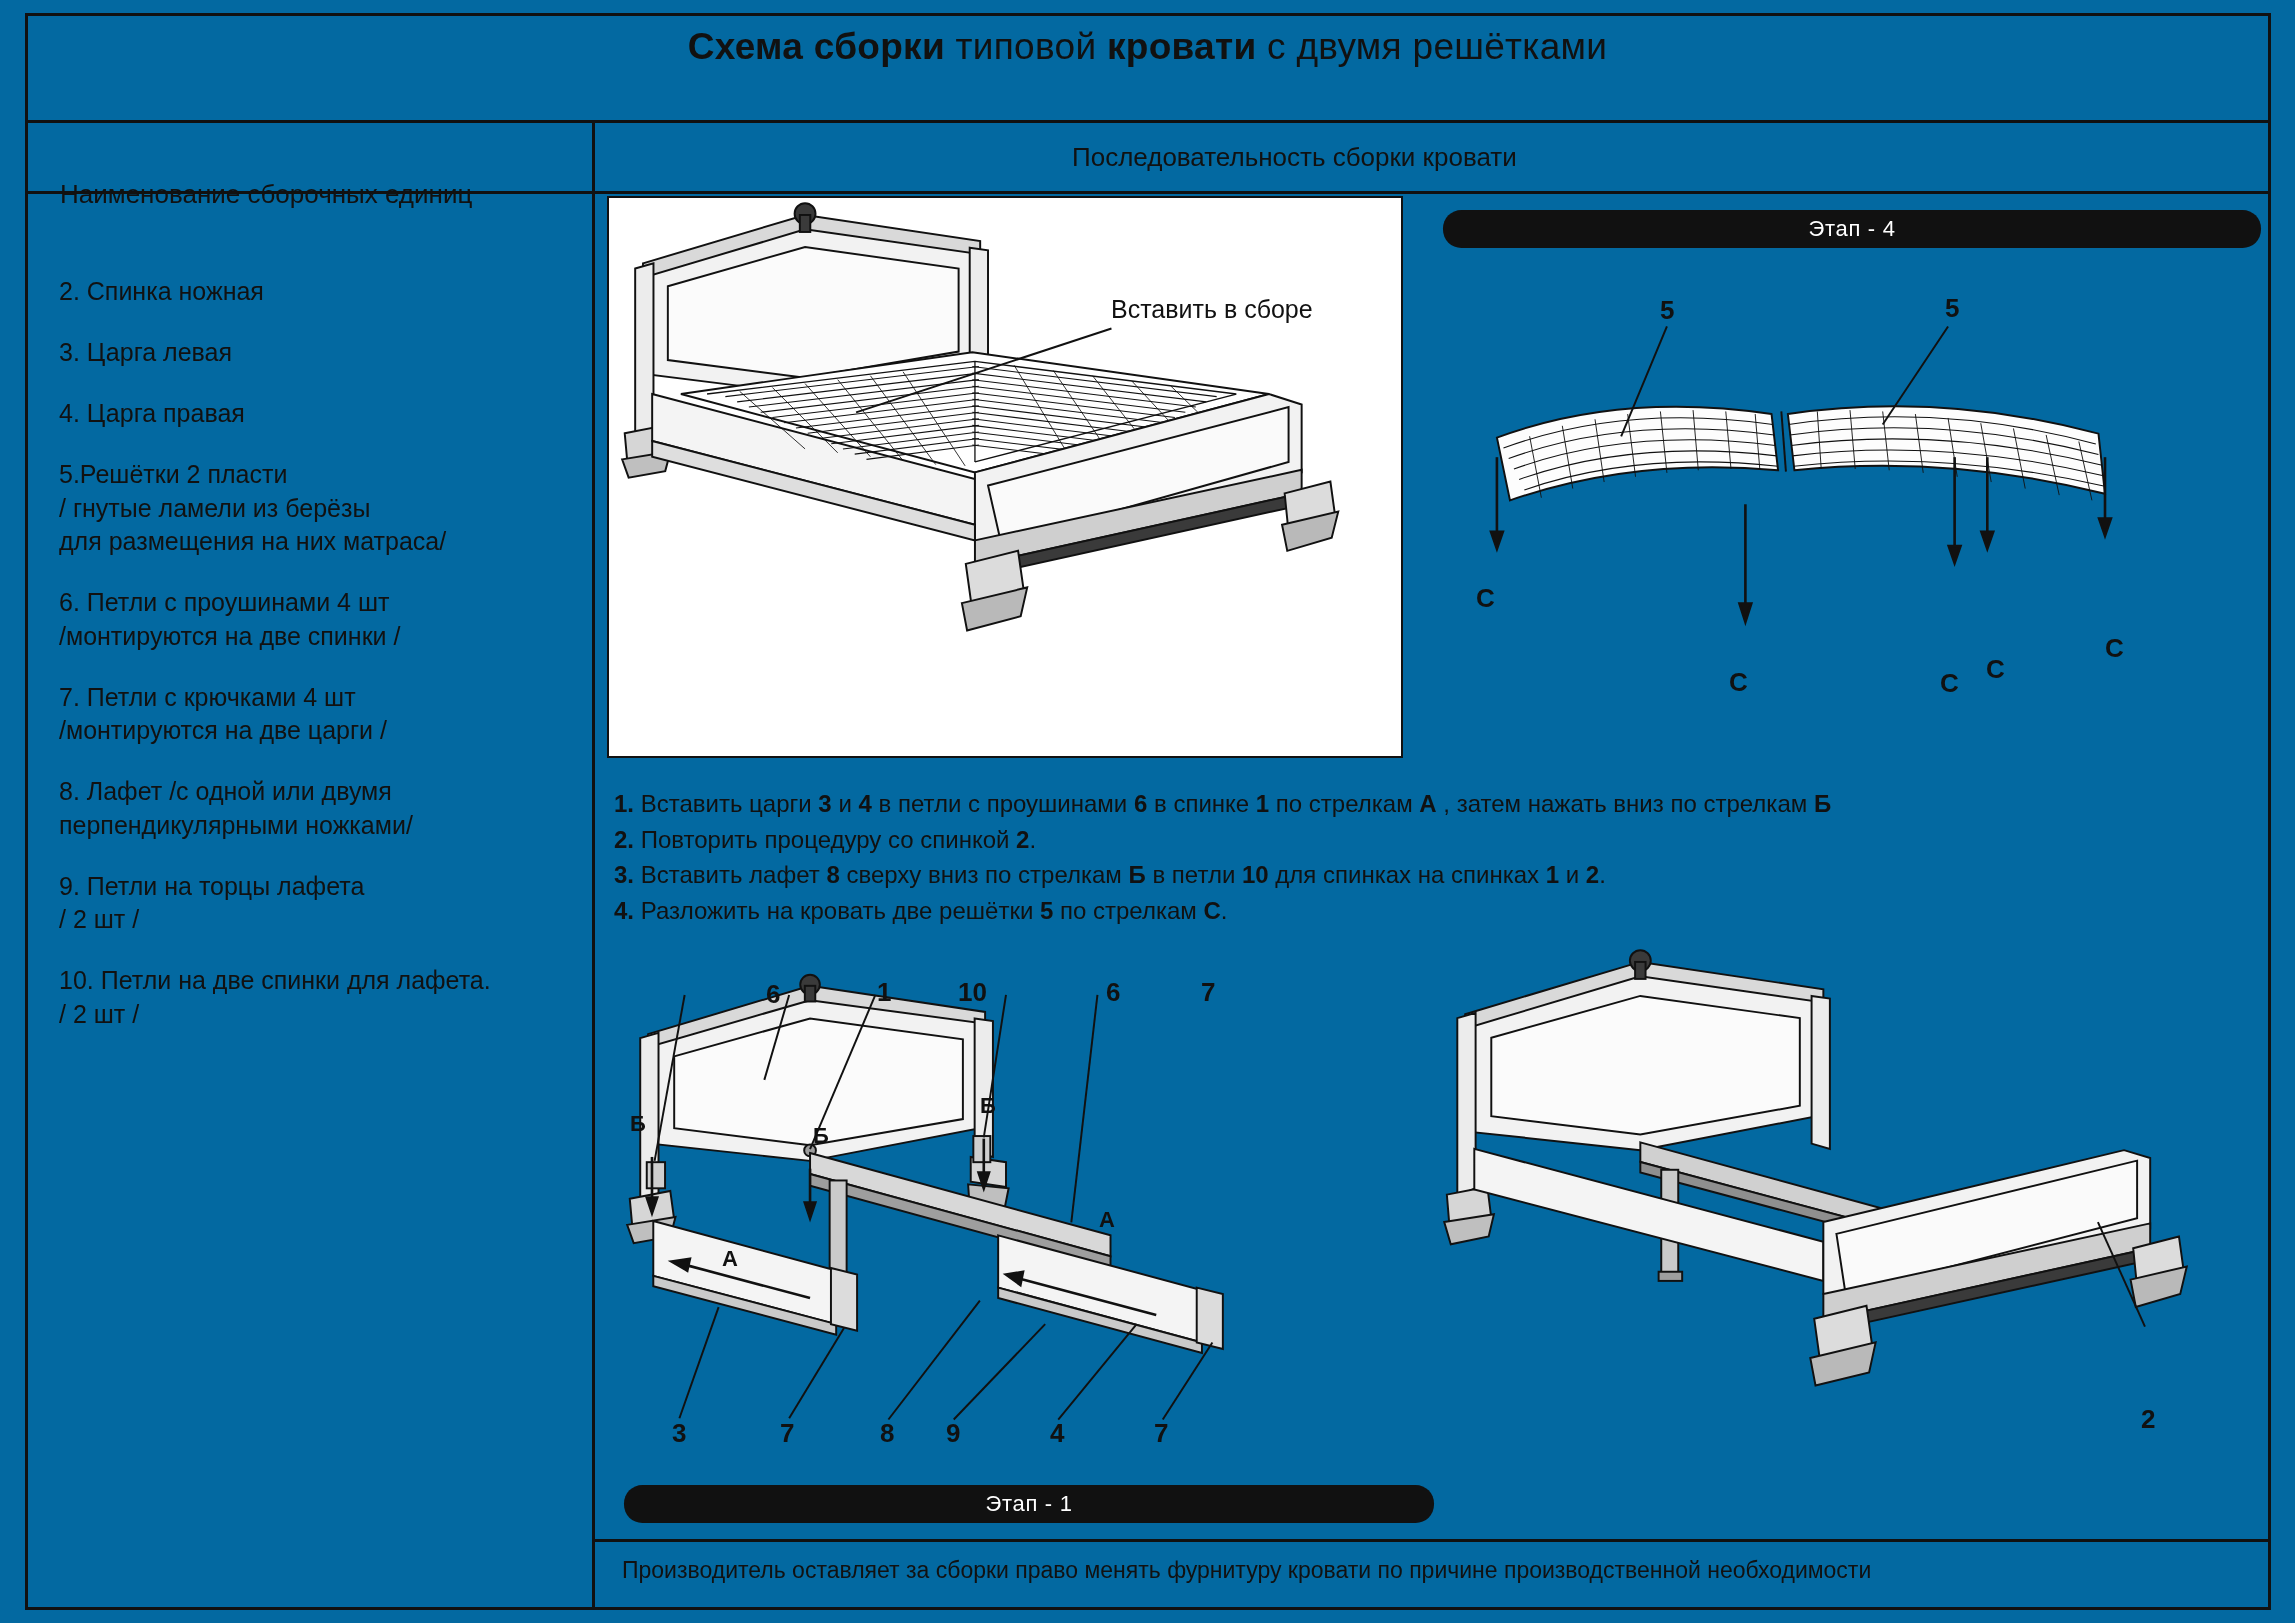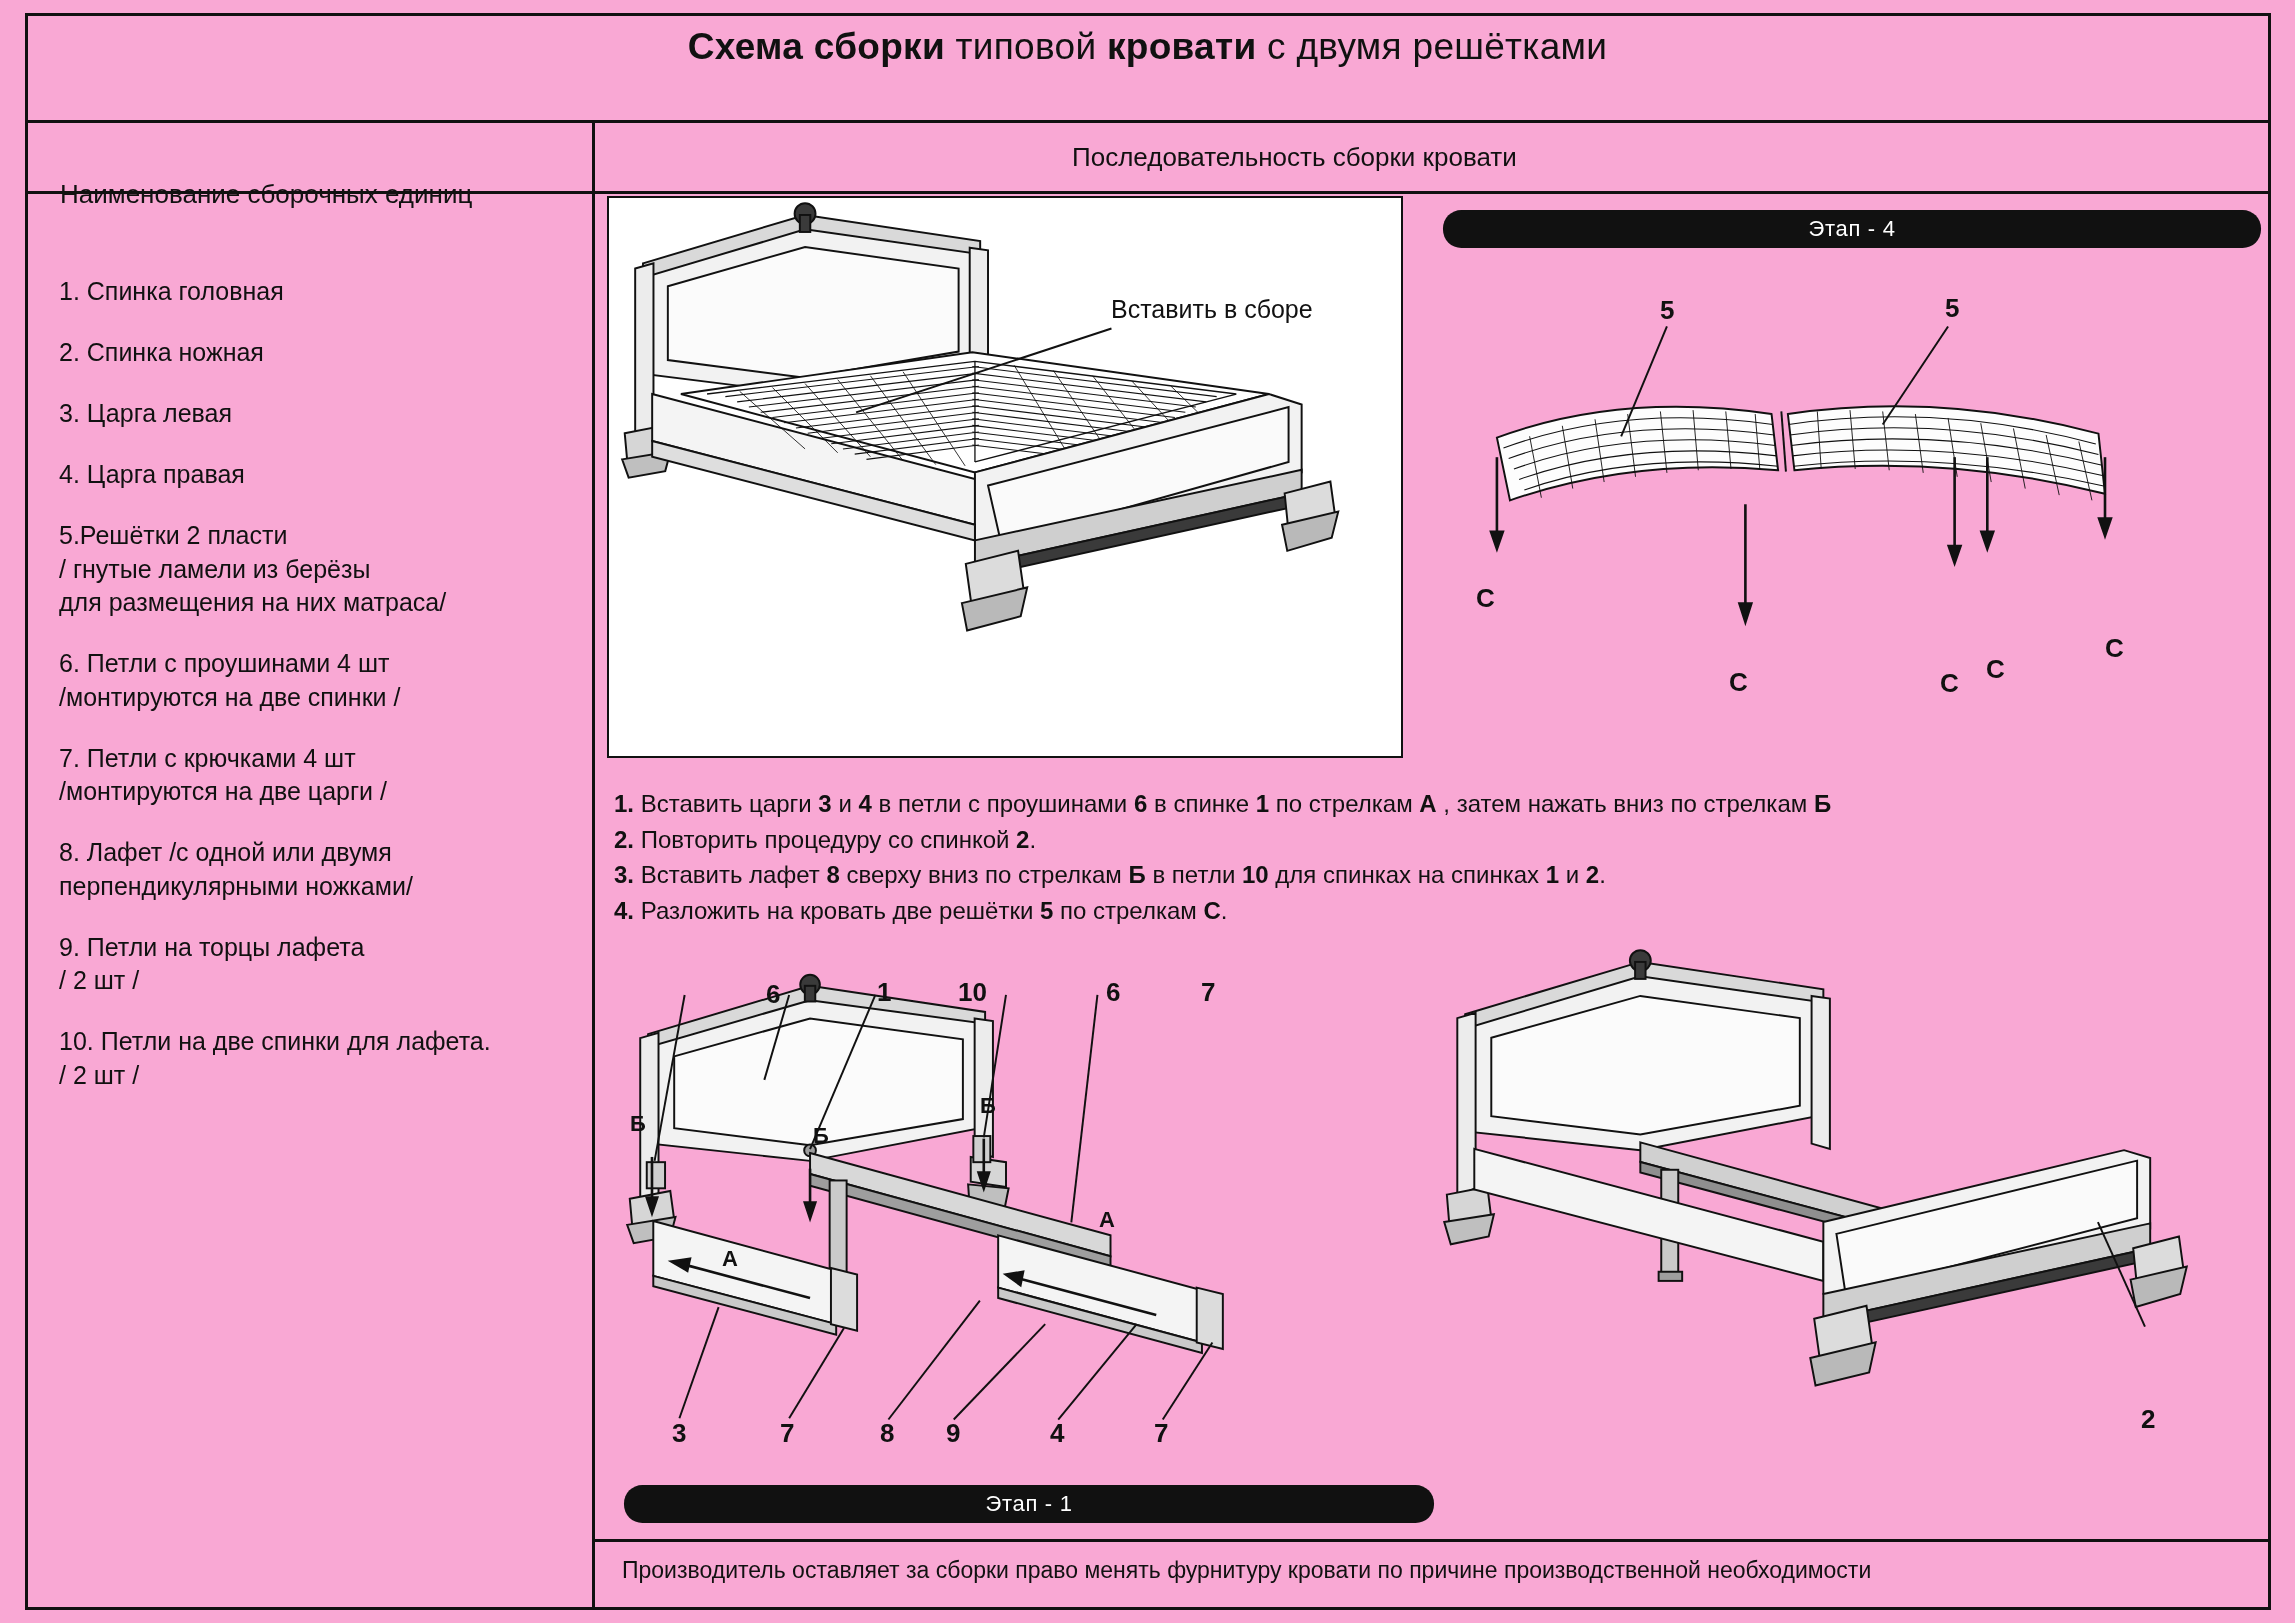--- a/index.html
+++ b/index.html
@@ -1,21 +1,21 @@
 <!DOCTYPE html>
 <html style="font-size:10.5px"><head>
 <meta charset="utf-8">
 <style>
   html,body{margin:0;padding:0;background:#fff;}
   body{font-family:"Liberation Sans",sans-serif;color:#111;}
   #page{
     position:relative;
     width:2295px;height:1624px;
     box-sizing:border-box;
-    background:#f9a8d4;
+    background:#0369a1;
     overflow:hidden;
   }
   .frame{
     position:absolute;left:25px;top:13px;
     width:2246px;height:1597px;
     border:3.3px solid #111;
     box-sizing:border-box;
   }
   .title{
     position:absolute;left:0;top:26px;width:2295px;
@@ -109,21 +109,20 @@
   </div>
 
   <div class="hline" style="left:25px;top:120px;width:2246px;height:2.6px;"></div>
   <div class="hline" style="left:25px;top:191px;width:2246px;height:2.6px;"></div>
   <div class="vline" style="left:592px;top:120px;width:2.6px;height:1490px;"></div>
 
   <div class="col-head" style="left:60px;top:145px;margin-top:34px;">Наименование  сборочных единиц</div>
   <div class="col-head" style="left:1072px;top:142px;">Последовательность сборки кровати</div>
 
   <div class="parts-list">
-    <div class="item">1.  Спинка головная</div>
     <div class="item">2. Спинка ножная</div>
     <div class="item">3. Царга левая</div>
     <div class="item">4. Царга правая</div>
     <div class="item">5.Решётки  2 пласти
 / гнутые ламели из берёзы
 для размещения на них матраса/</div>
     <div class="item">6. Петли с проушинами 4 шт
 /монтируются на две спинки /</div>
     <div class="item">7. Петли с крючками 4 шт
 /монтируются на две царги /</div>

